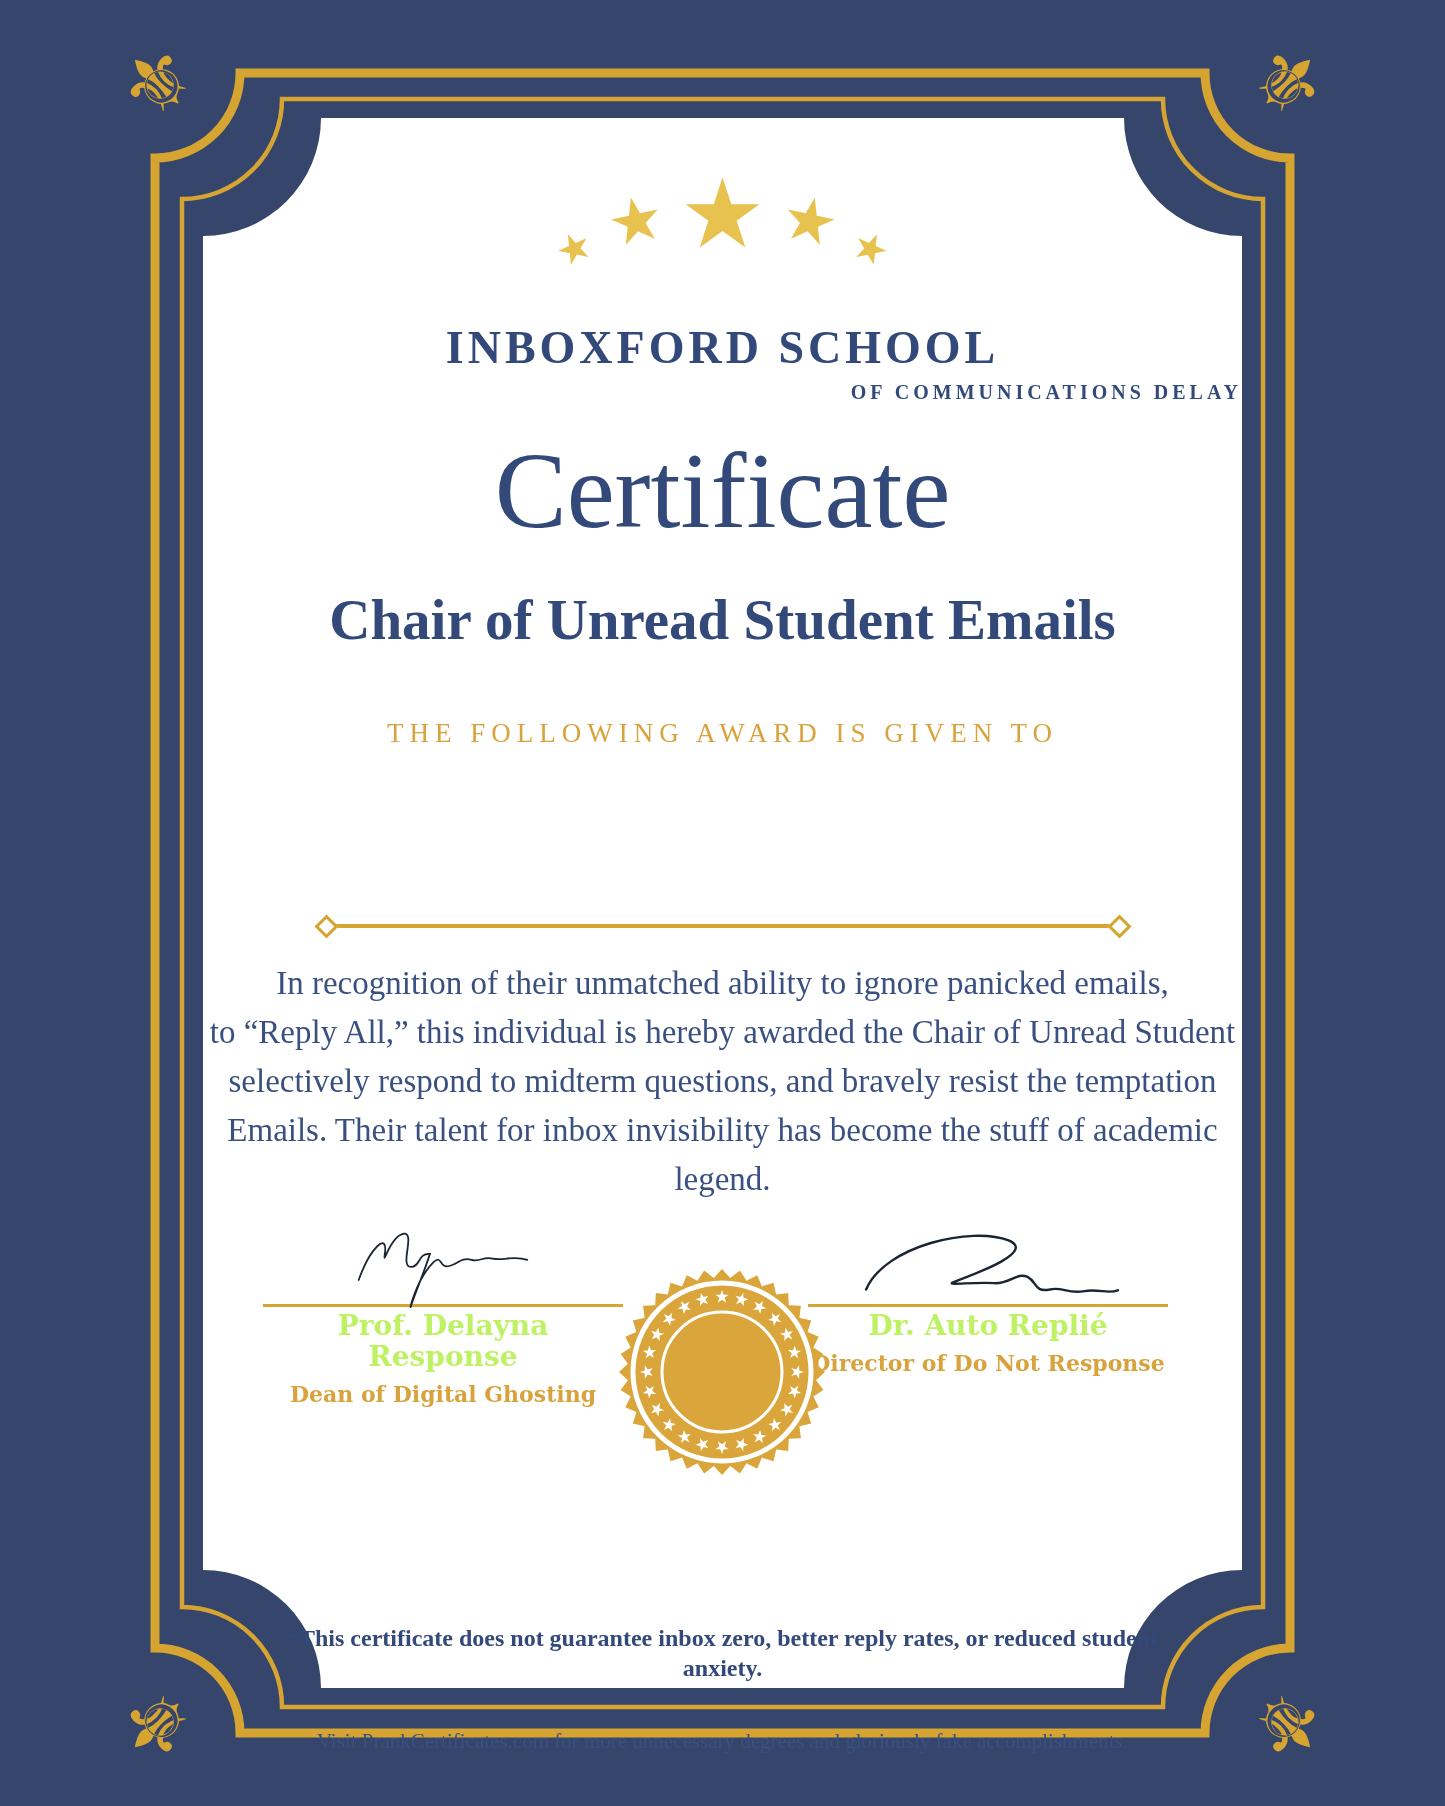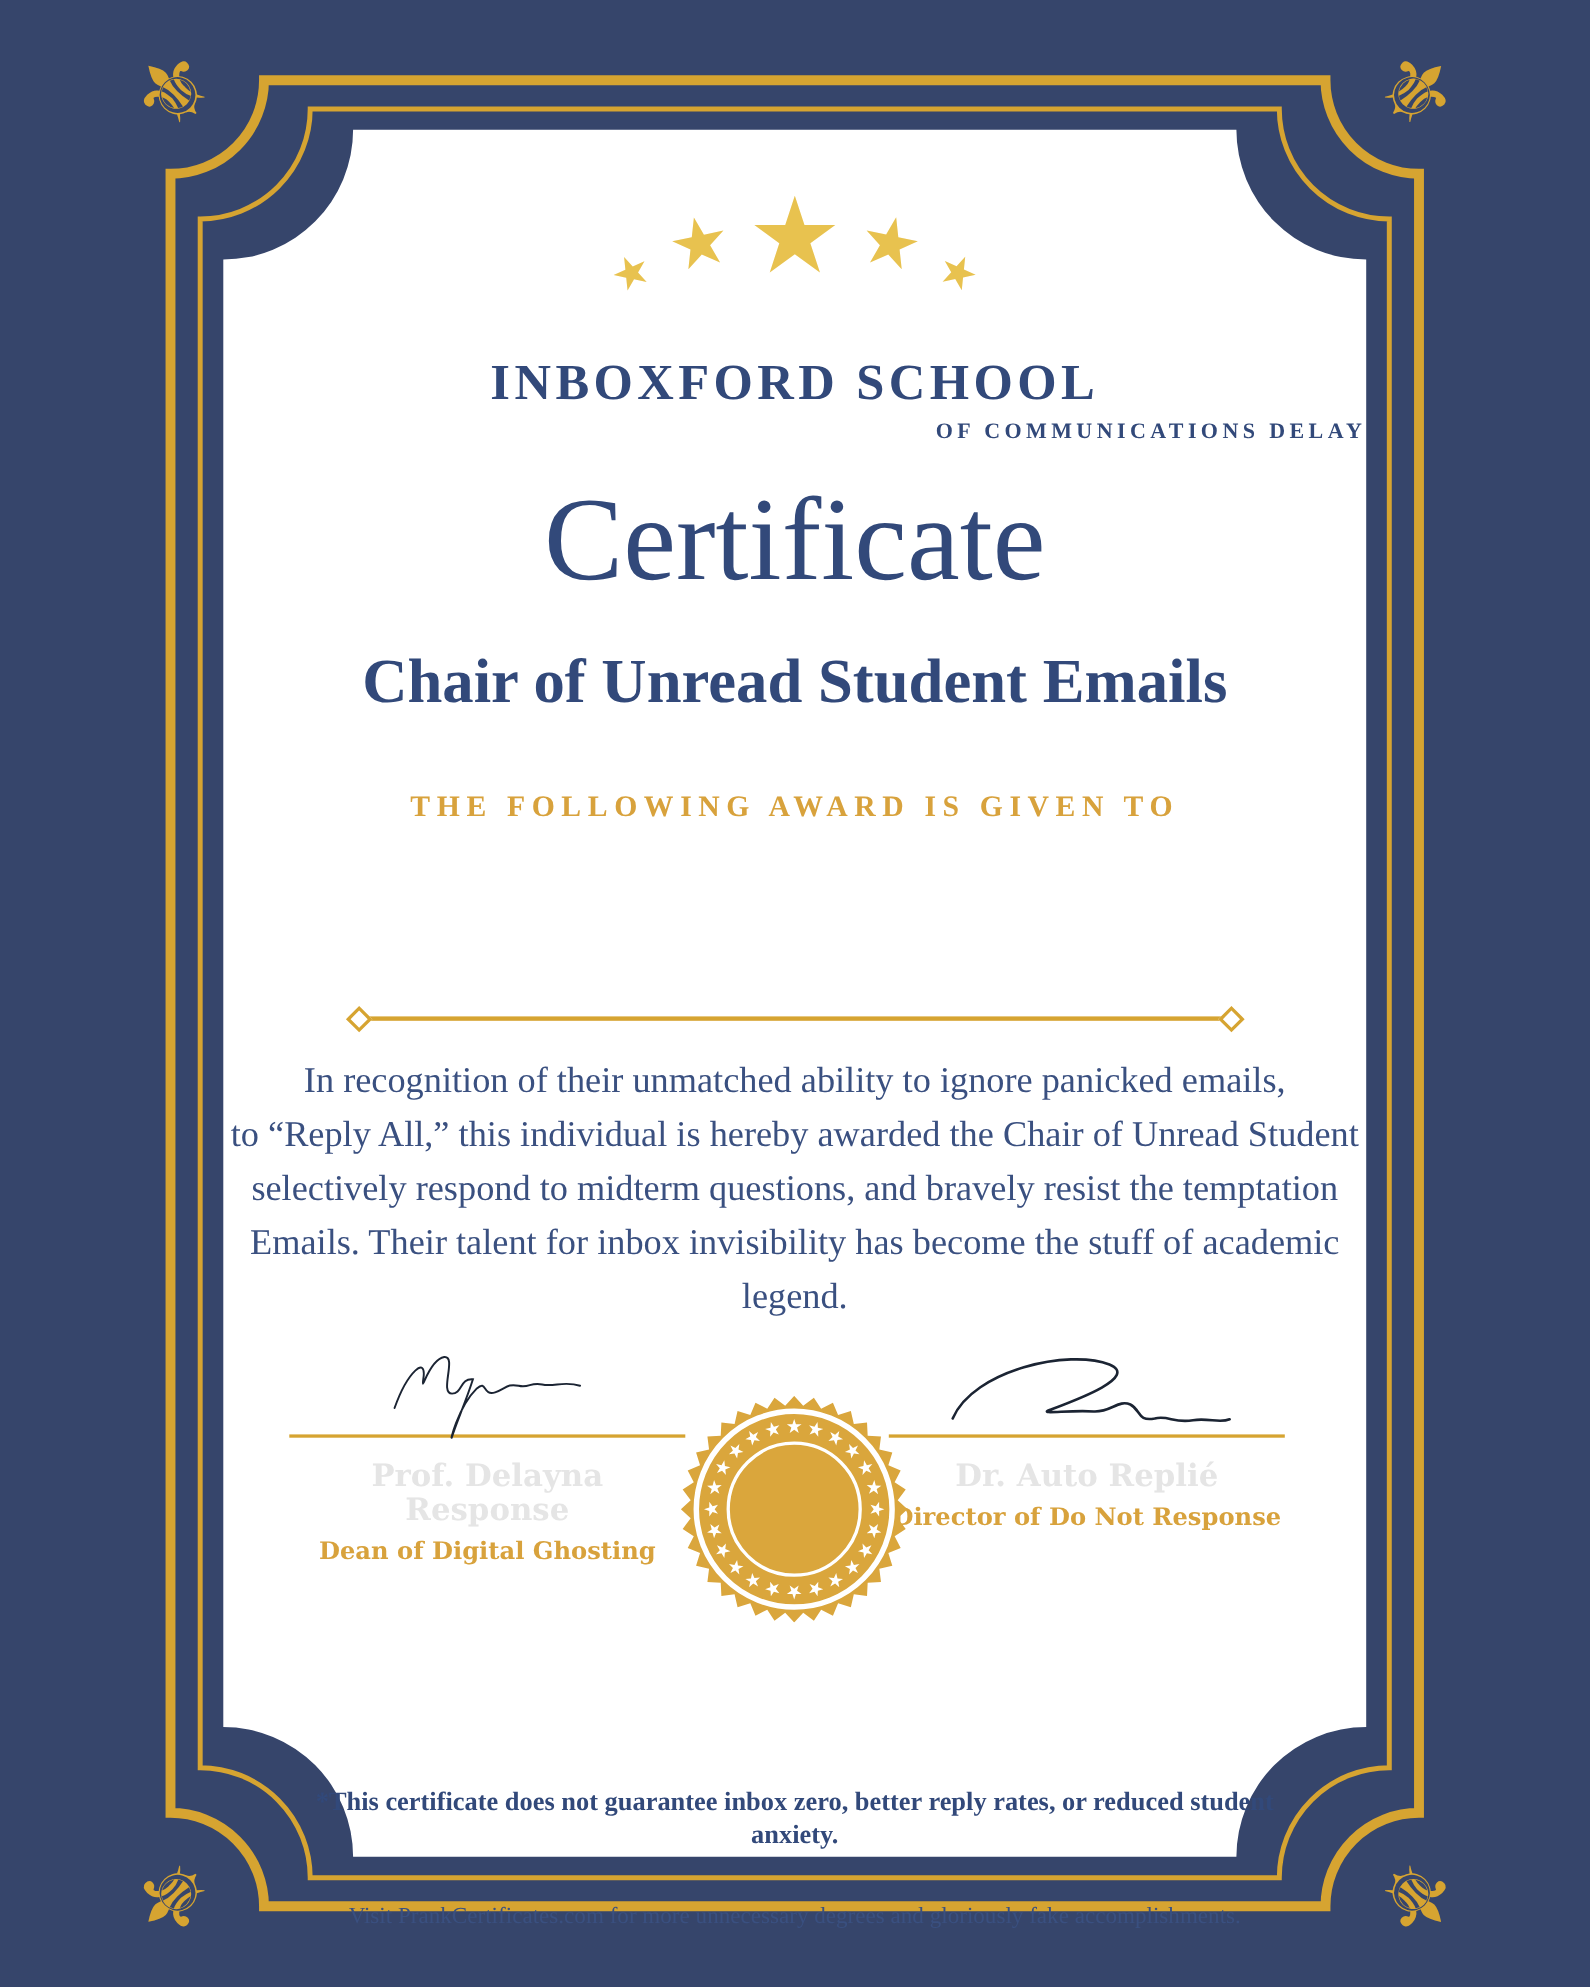--- a/index.html
+++ b/index.html
@@ -14,38 +14,38 @@
   .stars span{display:inline-block;font-family:"DejaVu Sans",sans-serif;}
   .star-1{font-size:40px;transform:translateY(62px) rotate(-24deg);}
   .star-2{font-size:62px;transform:translateY(24px) rotate(-12deg);}
   .star-3{font-size:96px;transform:translateY(0);}
   .star-4{font-size:62px;transform:translateY(24px) rotate(12deg);}
   .star-5{font-size:40px;transform:translateY(62px) rotate(24deg);}
   .school-name{margin:6px 0 0;font-size:46px;font-weight:bold;letter-spacing:4px;line-height:1.15;}
   .school-sub{margin:5px 0 0;font-size:20px;font-weight:bold;letter-spacing:4px;line-height:1.2;text-align:right;}
   .cert-title{margin:30px 0 0;font-size:108px;font-weight:normal;line-height:1.05;}
   .award-title{margin:40px 0 0;font-size:57px;font-weight:bold;line-height:1.15;}
-  .given-to{margin:64px 0 0;font-size:27px;font-weight:bold;letter-spacing:6px;
+  .given-to{margin:64px 0 0;font-size:27px;font-weight:normal;letter-spacing:6px;
             color:#D8A23C;line-height:1.2;}
   
   .divider{margin:168px auto 0;width:810px;height:18px;display:flex;align-items:center;}
   .divider .line{flex:1;height:4px;background:#D6A431;}
   .divider .diamond{width:11px;height:11px;border:3.5px solid #D6A431;background:#fff;
                     transform:rotate(45deg);}
   .body-text{margin-top:24px;font-size:33px;line-height:1.48;color:#3A5080;}
   .body-text div{white-space:nowrap;}
   
   .sig-row{position:relative;margin-top:20px;height:200px;}
   .sig-col{position:absolute;width:360px;text-align:center;}
   .sig-col.left{left:60px;}
   .sig-col.right{right:74px;}
   .scribble{display:block;margin:0 auto -14px;height:95px;}
   .sig-line{border:none;border-top:3px solid #D6A431;margin:0;}
-  .sig-name{margin-top:20px;font-family:"DejaVu Serif",serif;font-weight:bold;
-            font-size:28px;color:#e5e5e5;line-height:1.1;}
+  .sig-name{margin-top:4px;font-family:"DejaVu Serif",serif;font-weight:bold;
+            font-size:28px;color:#bef264;line-height:1.1;}
   .sig-title{margin-top:9px;font-family:"DejaVu Serif",serif;font-weight:bold;
              font-size:22px;color:#D8A23C;line-height:1.1;}
   .seal{position:absolute;left:416px;top:1151px;width:206px;height:206px;}
   .disclaimer{margin:200px auto 0;max-width:880px;font-size:24px;font-weight:bold;
               line-height:1.25;color:#32497A;}
   .visit{margin:46px auto 0;font-size:21px;color:#3A5080;}
 </style>
 </head>
 <body>
 

